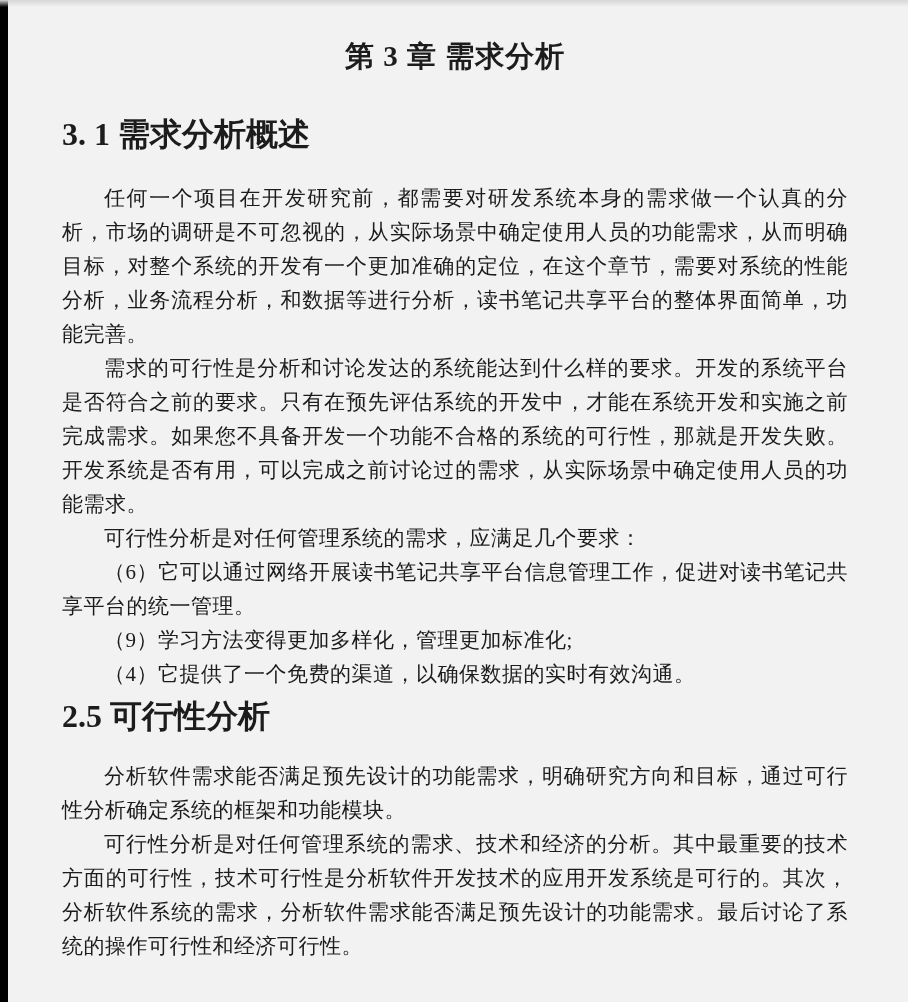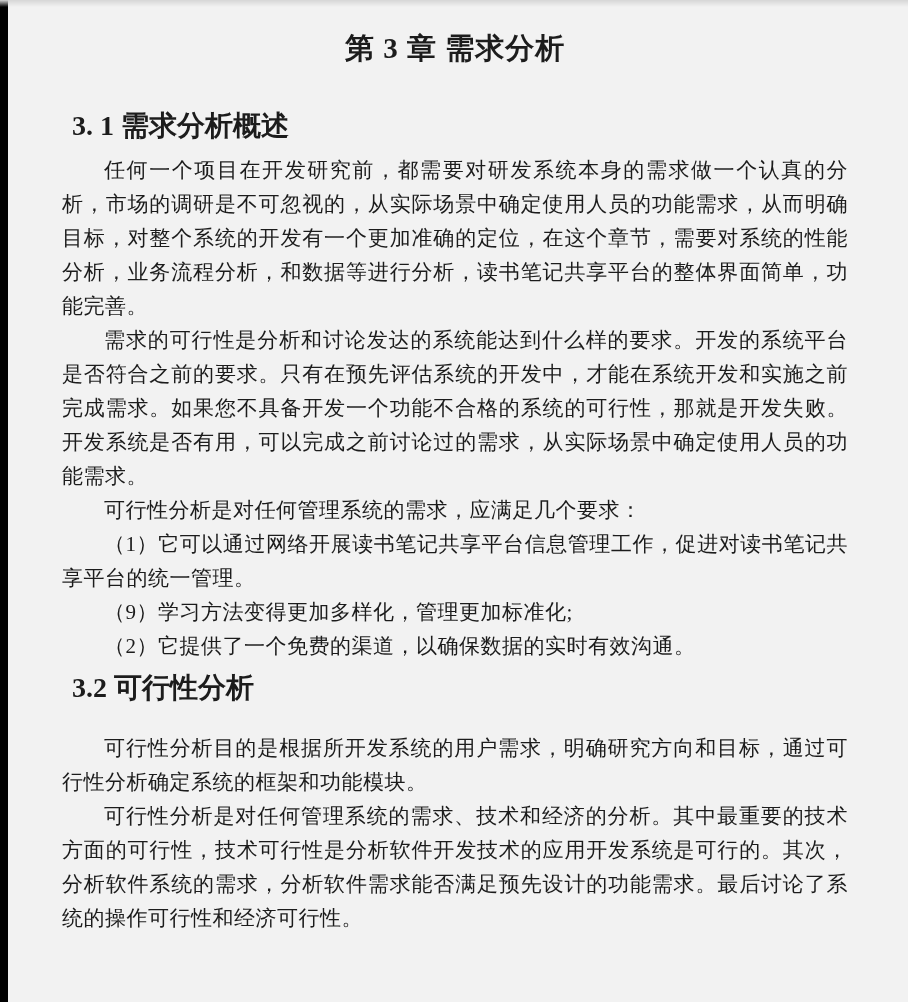--- a/index.html
+++ b/index.html
@@ -22,71 +22,71 @@
   }
   .top-shade {
     position: absolute; left: 0; top: 0; right: 0;
     height: 7px;
     background: linear-gradient(to bottom, #d6d6d6 0%, rgba(242,242,242,0) 100%);
   }
   .content {
     position: absolute; left: 8px; top: 0;
     width: 900px; height: 1002px;
     box-sizing: border-box;
-    padding: 0 60px 0 54px;
+    padding: 8px 60px 0 54px;
     font-family: Liberation Serif, serif;
   }
   .chapter-title {
     margin: 30px 0 0 0;
     font-size: 29px;
     line-height: 36px;
     font-weight: bold;
     text-align: center;
     letter-spacing: 1px;
   }
   .section-heading {
-    font-size: 28px;
+    font-size: 32px;
     line-height: 30px;
     font-weight: bold;
-    margin: 10px;
+    margin: 0;
   }
   .heading-1 { margin-top: 45px; }
   .heading-2 { margin-top: 10px; }
   .body-par {
     margin: 0;
     font-size: 21px;
     line-height: 34px;
     letter-spacing: 0.5px;
     text-align: justify;
     text-justify: inter-ideograph;
     text-indent: 2em;
     word-break: break-all;
   }
-  .first-par { margin-top: 12px; }
+  .first-par { margin-top: 32px; }
   .sec2-first { margin-top: 28px; }
 </style>
 </head>
 <body>
 
 <div class="page">
   <div class="left-bar"></div>
   <div class="top-shade"></div>
 
   <div class="content">
 
     <h1 class="chapter-title">第 3 章 需求分析</h1>
 
     <h2 class="section-heading heading-1">3. 1 需求分析概述</h2>
 
     <p class="body-par first-par">任何一个项目在开发研究前，都需要对研发系统本身的需求做一个认真的分析，市场的调研是不可忽视的，从实际场景中确定使用人员的功能需求，从而明确目标，对整个系统的开发有一个更加准确的定位，在这个章节，需要对系统的性能分析，业务流程分析，和数据等进行分析，读书笔记共享平台的整体界面简单，功能完善。</p>
     <p class="body-par">需求的可行性是分析和讨论发达的系统能达到什么样的要求。开发的系统平台是否符合之前的要求。只有在预先评估系统的开发中，才能在系统开发和实施之前完成需求。如果您不具备开发一个功能不合格的系统的可行性，那就是开发失败。开发系统是否有用，可以完成之前讨论过的需求，从实际场景中确定使用人员的功能需求。</p>
     <p class="body-par">可行性分析是对任何管理系统的需求，应满足几个要求：</p>
-    <p class="body-par">（1）它可以通过网络开展读书笔记共享平台信息管理工作，促进对读书笔记共享平台的统一管理。</p>
+    <p class="body-par">（6）它可以通过网络开展读书笔记共享平台信息管理工作，促进对读书笔记共享平台的统一管理。</p>
     <p class="body-par">（9）学习方法变得更加多样化，管理更加标准化;</p>
-    <p class="body-par">（2）它提供了一个免费的渠道，以确保数据的实时有效沟通。</p>
+    <p class="body-par">（4）它提供了一个免费的渠道，以确保数据的实时有效沟通。</p>
 
-    <h2 class="section-heading heading-2">3.2 可行性分析</h2>
+    <h2 class="section-heading heading-2">2.5 可行性分析</h2>
 
-    <p class="body-par sec2-first">可行性分析目的是根据所开发系统的用户需求，明确研究方向和目标，通过可行性分析确定系统的框架和功能模块。</p>
+    <p class="body-par sec2-first">分析软件需求能否满足预先设计的功能需求，明确研究方向和目标，通过可行性分析确定系统的框架和功能模块。</p>
     <p class="body-par">可行性分析是对任何管理系统的需求、技术和经济的分析。其中最重要的技术方面的可行性，技术可行性是分析软件开发技术的应用开发系统是可行的。其次，分析软件系统的需求，分析软件需求能否满足预先设计的功能需求。最后讨论了系统的操作可行性和经济可行性。</p>
 
   </div>
 </div>
 
 </body></html>

